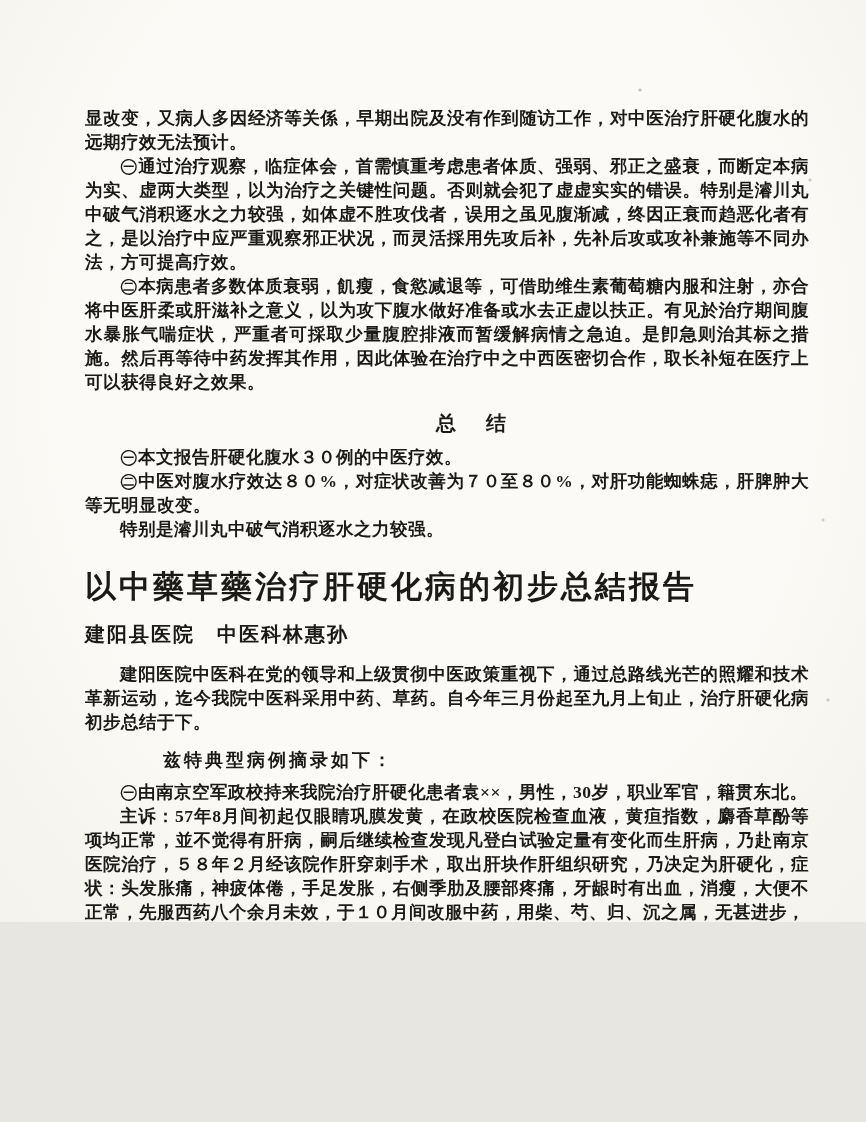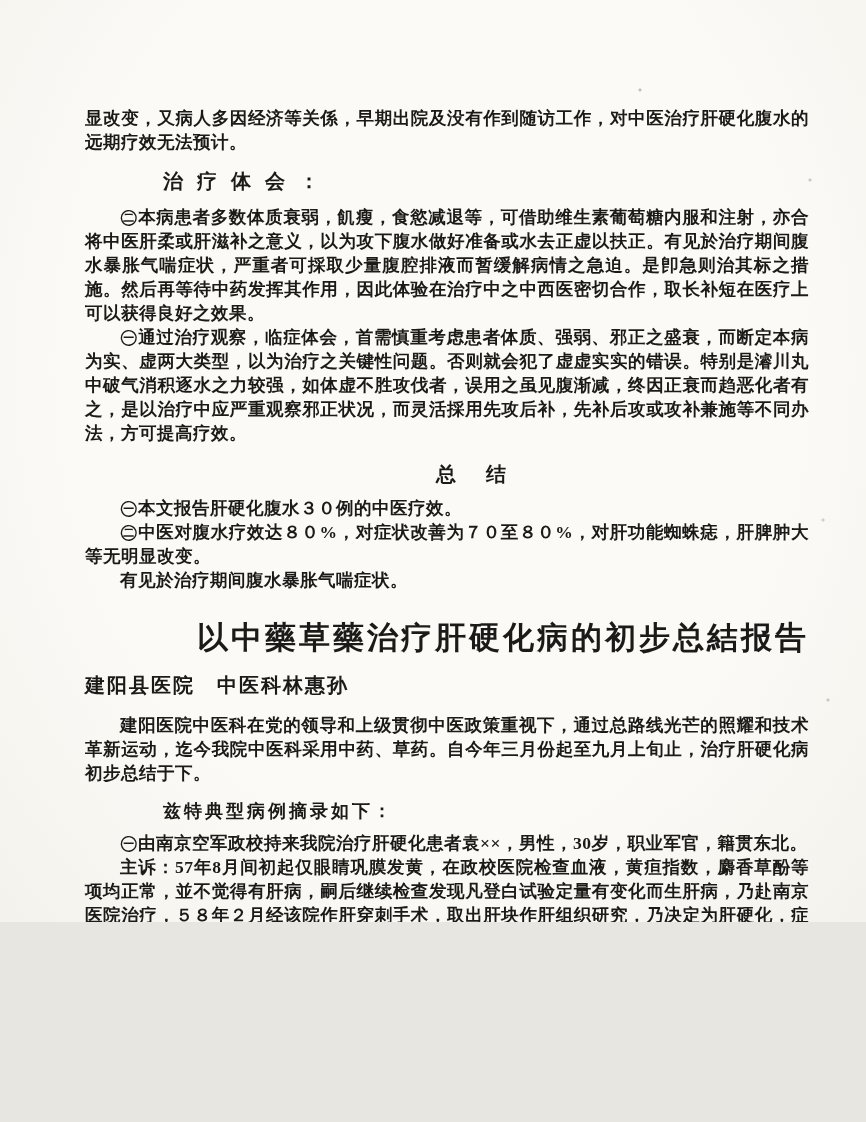--- a/index.html
+++ b/index.html
@@ -53,21 +53,21 @@
   .sum-heading {
     font-size: 20px;
     font-weight: 900;
     letter-spacing: 30px;
     margin: 16px 0 8px 78px;
     text-align: center;
   }
   .article-title {
     font-size: 31px;
     font-weight: 900;
-    text-align: right;
+    text-align: left;
     letter-spacing: 3px;
     margin: 26px 0 14px 0;
     line-height: 40px;
   }
   .byline {
     font-size: 20px;
     font-weight: 900;
     letter-spacing: 2px;
     margin: 0 0 14px 0;
   }
@@ -91,30 +91,29 @@
 <body>
 
 <div class="page">
   <div class="scan-noise"></div>
 
   <div class="content">
 
     <p>显改变，又病人多因经济等关係，早期出院及没有作到随访工作，对中医治疗肝硬化腹水的远期疗效无法预计。</p>
 
     <div>
-      <div class="sec-heading">治疗体会：</div>
+      <p class="indent">㊀通过治疗观察，临症体会，首需慎重考虑患者体质、强弱、邪正之盛衰，而断定本病为实、虚两大类型，以为治疗之关键性问题。否则就会犯了虚虚实实的错误。特别是濬川丸中破气消积逐水之力较强，如体虚不胜攻伐者，误用之虽见腹渐减，终因正衰而趋恶化者有之，是以治疗中应严重观察邪正状况，而灵活採用先攻后补，先补后攻或攻补兼施等不同办法，方可提高疗效。</p>
       <p class="indent">㊁本病患者多数体质衰弱，飢瘦，食慾减退等，可借助维生素葡萄糖内服和注射，亦合将中医肝柔或肝滋补之意义，以为攻下腹水做好准备或水去正虚以扶正。有见於治疗期间腹水暴胀气喘症状，严重者可採取少量腹腔排液而暂缓解病情之急迫。是卽急则治其标之措施。然后再等待中药发挥其作用，因此体验在治疗中之中西医密切合作，取长补短在医疗上可以获得良好之效果。</p>
-      <p class="indent">㊀通过治疗观察，临症体会，首需慎重考虑患者体质、强弱、邪正之盛衰，而断定本病为实、虚两大类型，以为治疗之关键性问题。否则就会犯了虚虚实实的错误。特别是濬川丸中破气消积逐水之力较强，如体虚不胜攻伐者，误用之虽见腹渐减，终因正衰而趋恶化者有之，是以治疗中应严重观察邪正状况，而灵活採用先攻后补，先补后攻或攻补兼施等不同办法，方可提高疗效。</p>
     </div>
 
     <div>
       <div class="sum-heading">总结</div>
       <p class="indent">㊀本文报告肝硬化腹水３０例的中医疗效。</p>
       <p class="indent">㊁中医对腹水疗效达８０%，对症状改善为７０至８０%，对肝功能蜘蛛痣，肝脾肿大等无明显改变。</p>
-      <p class="indent">有见於治疗期间腹水暴胀气喘症状。</p>
+      <p class="indent">特别是濬川丸中破气消积逐水之力较强。</p>
     </div>
 
     <div>
       <div class="article-title">以中藥草藥治疗肝硬化病的初步总結报告</div>
       <div class="byline">建阳县医院　中医科林惠孙</div>
       <p class="indent">建阳医院中医科在党的领导和上级贯彻中医政策重视下，通过总路线光芒的照耀和技术革新运动，迄今我院中医科采用中药、草药。自今年三月份起至九月上旬止，治疗肝硬化病初步总结于下。</p>
       <div class="sub-heading">兹特典型病例摘录如下：</div>
       <p class="indent">㊀由南京空军政校持来我院治疗肝硬化患者袁××，男性，30岁，职业军官，籍贯东北。</p>
       <p class="indent">主诉：57年8月间初起仅眼睛巩膜发黄，在政校医院检查血液，黄疸指数，麝香草酚等项均正常，並不觉得有肝病，嗣后继续检查发现凡登白试验定量有变化而生肝病，乃赴南京医院治疗，５８年２月经该院作肝穿刺手术，取出肝块作肝组织研究，乃决定为肝硬化，症状：头发胀痛，神疲体倦，手足发胀，右侧季肋及腰部疼痛，牙龈时有出血，消瘦，大便不正常，先服西药八个余月未效，于１０月间改服中药，用柴、芍、归、沉之属，无甚进步，</p>
     </div>

